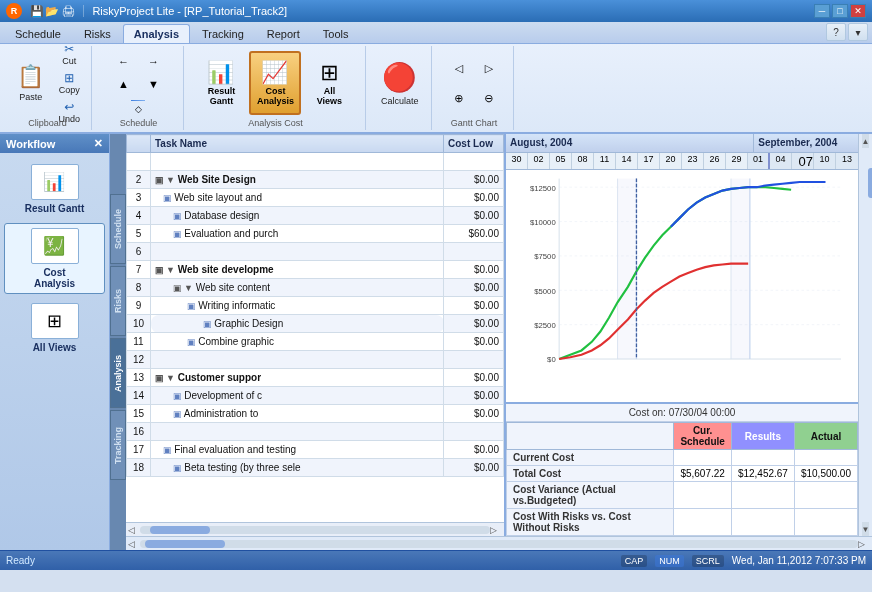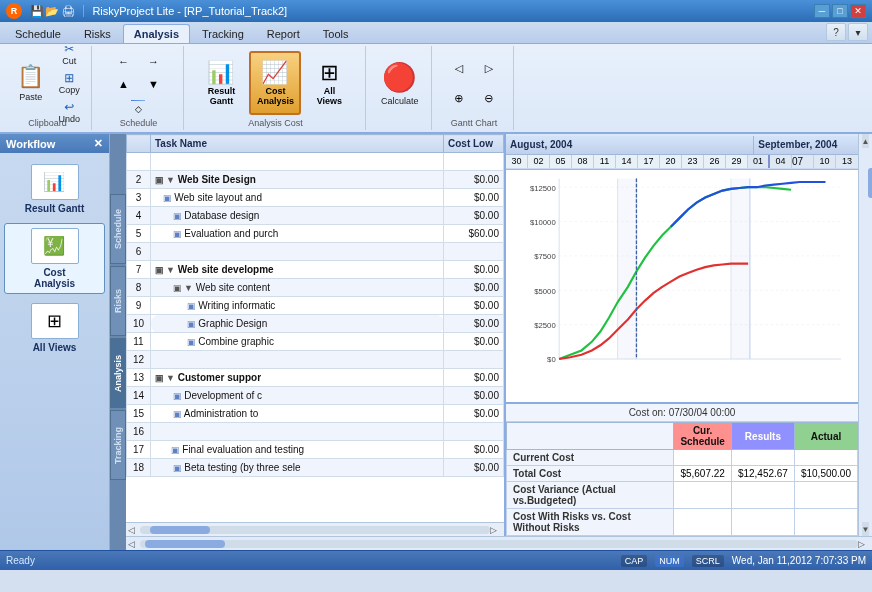--- a/index.html
+++ b/index.html
@@ -348,21 +348,21 @@
                   <td class="task-name-cell" style="padding-left:22px;"><span class="expand-icon">▣ ▼</span> Web site content</td>
                   <td class="cost-cell">$0.00</td>
                 </tr>
               <tr>
                   <td class="row-num">9</td>
                   <td class="task-name-cell" style="padding-left:36px;"><span style="color:#6080c0;font-size:9px;">▣</span> Writing informatic</td>
                   <td class="cost-cell">$0.00</td>
                 </tr>
               <tr>
                   <td class="row-num">10</td>
-                  <td class="task-name-cell" style="padding-left:36px;border-radius:8px;"><span style="color:#6080c0;font-size:9px;">▣</span> Graphic Design</td>
+                  <td class="task-name-cell" style="padding-left:52px;border-radius:8px;"><span style="color:#6080c0;font-size:9px;">▣</span> Graphic Design</td>
                   <td class="cost-cell">$0.00</td>
                 </tr>
               <tr>
                   <td class="row-num">11</td>
                   <td class="task-name-cell" style="padding-left:36px;"><span style="color:#6080c0;font-size:9px;">▣</span> Combine graphic</td>
                   <td class="cost-cell">$0.00</td>
                 </tr>
               <tr>
                   <td class="row-num">12</td>
                   <td class="task-name-cell"></td>
@@ -383,21 +383,21 @@
                   <td class="task-name-cell" style="padding-left:22px;"><span style="color:#6080c0;font-size:9px;">▣</span> Administration to</td>
                   <td class="cost-cell">$0.00</td>
                 </tr>
               <tr>
                   <td class="row-num">16</td>
                   <td class="task-name-cell"></td>
                   <td class="cost-cell"></td>
                 </tr>
               <tr>
                   <td class="row-num">17</td>
-                  <td class="task-name-cell" style="padding-left:20px;border-radius:7px;"><span style="color:#6080c0;font-size:9px;">▣</span> Final evaluation and testing</td>
+                  <td class="task-name-cell" style="padding-left:12px;border-radius:7px;"><span style="color:#6080c0;font-size:9px;">▣</span> Final evaluation and testing</td>
                   <td class="cost-cell">$0.00</td>
                 </tr>
               <tr>
                   <td class="row-num">18</td>
                   <td class="task-name-cell" style="padding-left:22px;"><span style="color:#6080c0;font-size:9px;">▣</span> Beta testing (by three sele</td>
                   <td class="cost-cell">$0.00</td>
                 </tr>
             </tbody>
           </table>
         </div>
@@ -425,21 +425,21 @@
               <div style="width:22px;border-right:1px solid #c0d0e0;font-size:9px;text-align:center;padding:1px 0;background:#e8f0f8;">08</div>
               <div style="width:22px;border-right:1px solid #c0d0e0;font-size:9px;text-align:center;padding:1px 0;background:#e8f0f8;">11</div>
               <div style="width:22px;border-right:1px solid #c0d0e0;font-size:9px;text-align:center;padding:1px 0;background:#e8f0f8;">14</div>
               <div style="width:22px;border-right:1px solid #c0d0e0;font-size:9px;text-align:center;padding:1px 0;background:#e8f0f8;">17</div>
               <div style="width:22px;border-right:1px solid #c0d0e0;font-size:9px;text-align:center;padding:1px 0;background:#e8f0f8;">20</div>
               <div style="width:22px;border-right:1px solid #c0d0e0;font-size:9px;text-align:center;padding:1px 0;background:#e8f0f8;">23</div>
               <div style="width:22px;border-right:1px solid #c0d0e0;font-size:9px;text-align:center;padding:1px 0;background:#e8f0f8;">26</div>
               <div style="width:22px;border-right:1px solid #c0d0e0;font-size:9px;text-align:center;padding:1px 0;background:#e8f0f8;">29</div>
               <div style="width:22px;border-right:2px solid #8090d0;font-size:9px;text-align:center;padding:1px 0;background:#dde8f4;">01</div>
               <div style="width:22px;border-right:1px solid #c0d0e0;font-size:9px;text-align:center;padding:1px 0;background:#dde8f4;">04</div>
-              <div style="width:22px;border-right:1px solid #c0d0e0;font-size:10px;text-align:left;padding:1px 0;background:#dde8f4;">07</div>
+              <div style="width:22px;border-right:1px solid #c0d0e0;font-size:13px;text-align:right;padding:1px 0;background:#dde8f4;">07</div>
               <div style="width:22px;border-right:1px solid #c0d0e0;font-size:9px;text-align:center;padding:1px 0;background:#dde8f4;">10</div>
               <div style="width:22px;font-size:9px;text-align:center;padding:1px 0;background:#dde8f4;">13</div>
             </div>
           </div>
         </div>
 
         <div class="chart-svg-container">
           <svg viewBox="0 0 370 270" width="100%" height="100%" style="background:white;">
 
             <line x1="42" y1="10" x2="42" y2="220" stroke="#d0dce8" stroke-width="1"></line>

